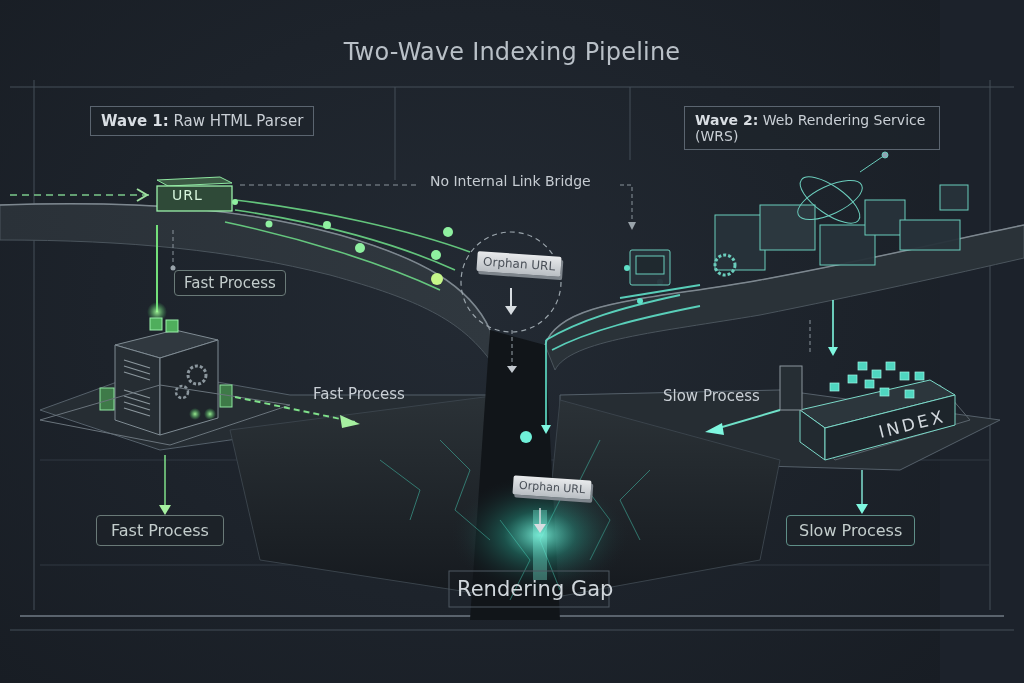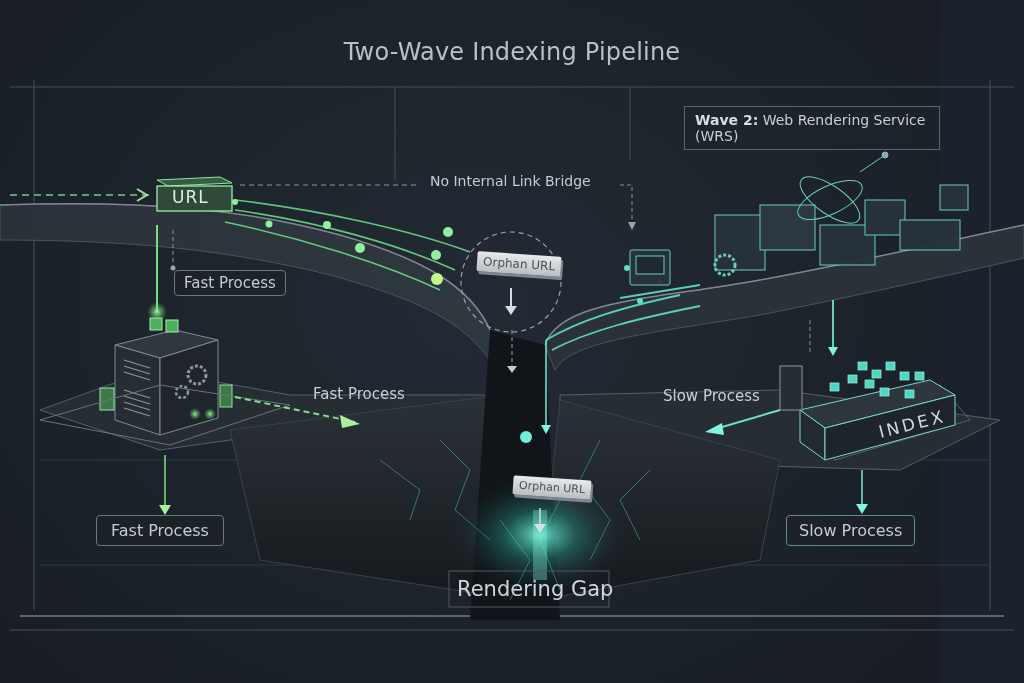--- a/index.html
+++ b/index.html
@@ -5,21 +5,21 @@
   html, body { margin:0; padding:0; }
   body { width:1024px; height:683px; overflow:hidden; background:#1c222b; font-family:"DejaVu Sans", sans-serif; }
   .stage { position:relative; width:940px; height:683px; background:radial-gradient(ellipse at 50% 45%, #232a33 0%, #1d232b 55%, #181d24 100%);text-decoration:underline; }
   svg.art { position:absolute; left:0; top:0; }
   .txt { position:absolute; color:#c9cfd5; white-space:nowrap;text-align:center; }
   .title { left:0; width:1024px; top:38px; text-align:center; font-size:24px; color:#b9c0c7; letter-spacing:0.2px; }
   .wave-box { position:absolute; border:1.5px solid #5b6570; background:rgba(30,36,44,0.6); padding:5px 10px; font-size:15px; color:#c9cfd5; }
   .wave-box b { color:#d9dee3; font-weight:bold; }
   .lbl-box { position:absolute; border:1.3px solid #6a7a78; border-radius:4px; background:rgba(28,34,40,0.7); font-size:16px; padding:4px 10px; color:#c3cdcc; }
   .tag { position:absolute; background:linear-gradient(#e8eaec,#b9bec3); color:#4a5058; font-size:12px; padding:3px 6px; border-radius:2px; box-shadow:2px 3px 0 #7e858c; transform:rotate(4deg); }
-  .url-tag { position:absolute; color:#d6f5dc; font-size:17px; letter-spacing:1px; }
+  .url-tag { position:absolute; color:#d6f5dc; font-size:14px; letter-spacing:1px; }
   .index-lbl { position:absolute; color:#d3d9de; font-size:17px; letter-spacing:3px; transform:rotate(-14deg); }
 </style>
 </head>
 <body>
 
 <div class="stage">
 
   <svg class="art" width="1024" height="683" viewBox="0 0 1024 683">
     <defs>
       <linearGradient id="rampL" x1="0" y1="0" x2="1" y2="0">
@@ -203,20 +203,24 @@
     <path d="M856 504 L862 514 L868 504 Z" fill="#7ff7e0"></path>
 
     <line x1="540" y1="508" x2="540" y2="528" stroke="#d8dde1" stroke-width="1.5"></line>
     <path d="M534 524 L540 533 L546 524 Z" fill="#d8dde1"></path>
 
     <rect x="449" y="571" width="160" height="36" fill="none" stroke="#4f5862"></rect>
   </svg>
 
   <div class="txt title">Two-Wave Indexing Pipeline</div>
 
+  <div class="wave-box" style="left:90px; top:106px;">
+    <b>Wave 1:</b>
+    <span>Raw HTML Parser</span>
+  </div>
   <div class="wave-box" style="left:684px; top:106px; font-size:14px;">
     <b>Wave 2:</b>
     <span>Web Rendering Service (WRS)</span>
   </div>
 
   <div class="url-tag" style="left:172px; top:187px;">URL</div>
 
   <div class="txt" style="left:430px; top:173px; font-size:14px; color:#c6ccd2;">No Internal Link Bridge</div>
 
   <div class="lbl-box" style="left:174px; top:270px; font-size:15px; padding:3px 9px;">Fast Process</div>

